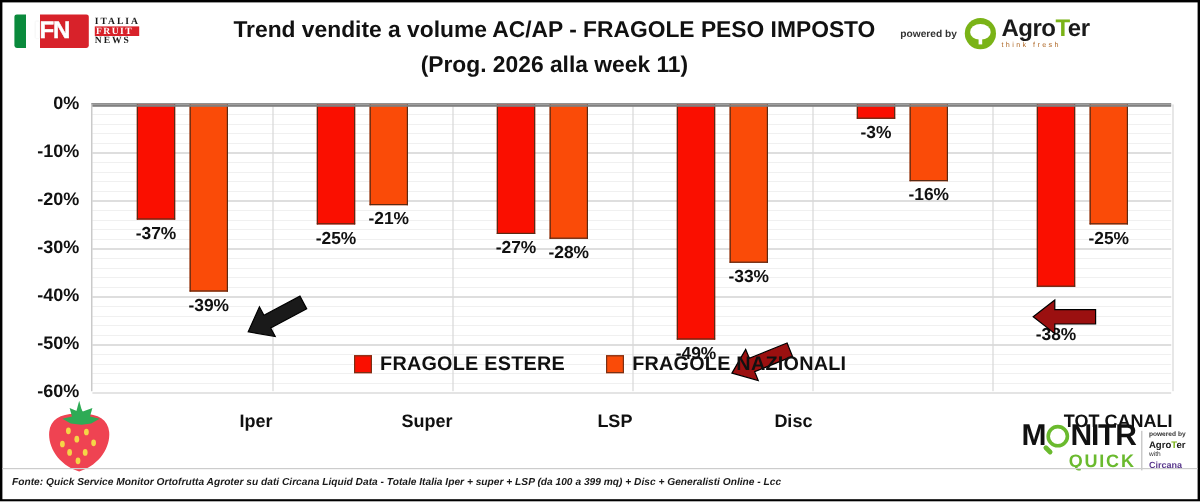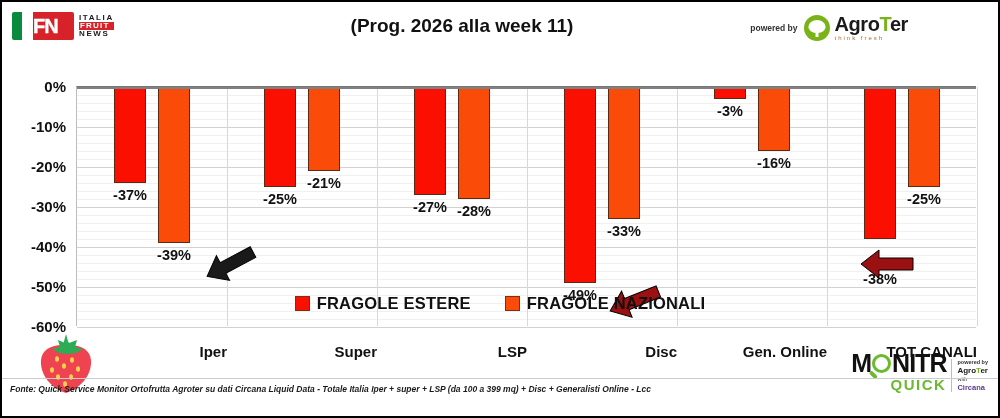--- a/index.html
+++ b/index.html
@@ -46,20 +46,21 @@
     -webkit-text-stroke: 0.4px #ffffff;
     text-shadow: 0 0 1px rgba(0,0,0,.25);
     position: relative;
     z-index: 2;
   }
   .ifn-words {
     margin-left: 5px;
     display: flex; flex-direction: column;
     justify-content: center;
     line-height: 1.0;
+    font-family: Liberation Serif, serif;
   }
   .ifn-words i {
     font-style: normal;
     font-size: 8px;
     font-weight: bold;
     letter-spacing: 1.6px;
     color: #1a1a1a;
   }
   .ifn-words i.mid {
     background: #d8222a;
@@ -218,21 +219,21 @@
   
   #strawberry {
     position: absolute;
     left: 36px; top: 330px;
     width: 56px; height: 62px;
   }
 
   
   #footer {
     position: absolute;
-    left: 0; bottom: 16px;
+    left: 0; bottom: 4px;
     width: 996px; height: 22px;
     border-top: 1px solid #cccccc;
   }
   #source {
     position: absolute;
     left: 8px; top: 5px;
     font-size: 8.5px;
     font-style: italic;
     font-weight: bold;
     color: #1a1a1a;
@@ -295,20 +296,21 @@
         <span>IFN</span>
       </div>
       <div class="ifn-words">
         <i>ITALIA</i>
         <i class="mid">FRUIT</i>
         <i>NEWS</i>
       </div>
     </div>
 
     <div id="title-wrap">
+      <div class="t1">Trend vendite a volume AC/AP - FRAGOLE PESO IMPOSTO</div>
       <div class="t2">(Prog. 2026 alla week 11)</div>
     </div>
 
     <div id="powered">
       <div class="pb-text">powered by</div>
       <div class="agroter-mark">
         <div class="tree-circle"></div>
         <div class="agroter-text">
           <div class="big"><span>Agro</span><em>T</em><span>er</span></div>
           <span class="small">think fresh</span>
@@ -359,21 +361,20 @@
           <div class="bar-label" style="left: 69px; width: 56px; top: 136px;">-33%</div>
         </div>
         <div class="cat-label" style="left: 450px; width: 150px;">Disc</div>
         <div class="cat-sep" style="left: 750px;"></div>
         <div class="group" style="left: 600px; width: 150px;">
           <div class="bar estere" title="Gen. Online — FRAGOLE ESTERE: -3%" style="left: 37px; width: 32px; height: 12px; background: rgb(250, 15, 0);"></div>
           <div class="bar-label" style="left: 25px; width: 56px; top: 16px;">-3%</div>
           <div class="bar nazionali" title="Gen. Online — FRAGOLE NAZIONALI: -16%" style="left: 81px; width: 32px; height: 64px; background: rgb(250, 75, 8);"></div>
           <div class="bar-label" style="left: 69px; width: 56px; top: 68px;">-16%</div>
         </div>
-        <div class="cat-label" style="left: 600px; width: 150px;">Gen. Online</div>
         <div class="cat-sep" style="left: 900px;"></div>
         <div class="group" style="left: 750px; width: 150px;">
           <div class="bar estere" title="TOT CANALI — FRAGOLE ESTERE: -38%" style="left: 37px; width: 32px; height: 152px; background: rgb(250, 15, 0);"></div>
           <div class="bar-label" style="left: 25px; width: 56px; top: 156px; margin-top: 28px;">-38%</div>
           <div class="bar nazionali" title="TOT CANALI — FRAGOLE NAZIONALI: -25%" style="left: 81px; width: 32px; height: 100px; background: rgb(250, 75, 8);"></div>
           <div class="bar-label" style="left: 69px; width: 56px; top: 104px;">-25%</div>
         </div>
         <div class="cat-label" style="left: 750px; width: 150px;">TOT CANALI</div>
         <div class="arrow" style="left: 126px; top: 160px; transform: rotate(-28deg);"><svg width="56" height="34" viewBox="0 0 56 34">
             <path d="M2 17 L20 3 L20 11 L54 11 L54 23 L20 23 L20 31 Z" fill="#1a1a1a" stroke="#000" stroke-width="1"></path>

